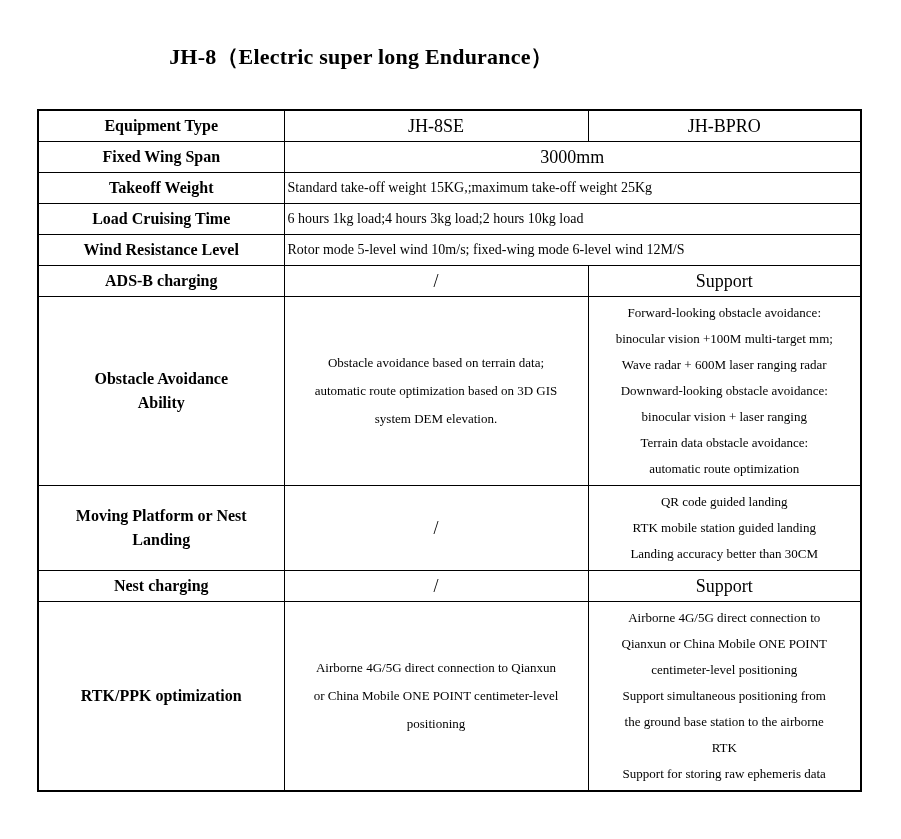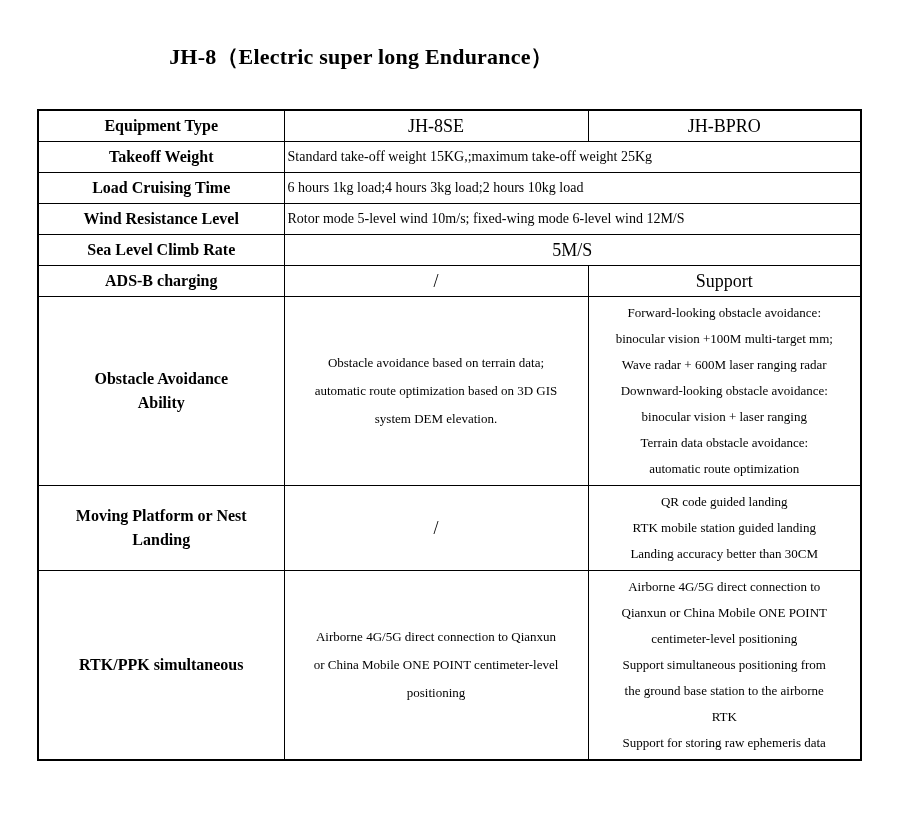--- a/index.html
+++ b/index.html
@@ -70,40 +70,40 @@
       <col style="width:273px">
   </colgroup>
 
   <tbody>
       <tr style="height:26px">
     <td class="lbl">Equipment Type</td>
     <td class="cen">JH-8SE</td>
     <td class="cen">JH-BPRO</td>
   </tr>
 
+  <tr style="height:27px">
+    <td class="lbl">Fixed Wing Span</td>
+    <td class="cen" colspan="2">3000mm</td>
+  </tr>
 
   <tr style="height:27px">
     <td class="lbl">Takeoff Weight</td>
     <td class="lft" colspan="2">Standard take-off weight 15KG,;maximum take-off weight 25Kg</td>
   </tr>
 
   <tr style="height:27px">
     <td class="lbl">Load Cruising Time</td>
     <td class="lft" colspan="2">6 hours 1kg load;4 hours 3kg load;2 hours 10kg load</td>
   </tr>
 
   <tr style="height:27px">
     <td class="lbl">Wind Resistance Level</td>
     <td class="lft" colspan="2">Rotor mode 5-level wind 10m/s; fixed-wing mode 6-level wind 12M/S</td>
   </tr>
 
-  <tr style="height:26px">
-    <td class="lbl">Sea Level Climb Rate</td>
-    <td class="cen" colspan="2">5M/S</td>
-  </tr>
 
   <tr style="height:27px">
     <td class="lbl">ADS-B charging</td>
     <td class="cen">/</td>
     <td class="cen">Support</td>
   </tr>
 
   <tr style="height:182px">
     <td class="lbl">Obstacle Avoidance
 Ability</td>
@@ -121,23 +121,28 @@
 
   <tr style="height:78px">
     <td class="lbl">Moving Platform or Nest
 Landing</td>
     <td class="cen">/</td>
     <td class="mul">QR code guided landing
 RTK mobile station guided landing
 Landing accuracy better than 30CM</td>
   </tr>
 
+  <tr style="height:27px">
+    <td class="lbl">Nest charging</td>
+    <td class="cen">/</td>
+    <td class="cen">Support</td>
+  </tr>
 
   <tr style="height:183px">
-    <td class="lbl">RTK/PPK simultaneous</td>
+    <td class="lbl">RTK/PPK optimization</td>
     <td class="mul mul28">Airborne 4G/5G direct connection to Qianxun
 or China Mobile ONE POINT centimeter-level
 positioning</td>
     <td class="mul">Airborne 4G/5G direct connection to
 Qianxun or China Mobile ONE POINT
 centimeter-level positioning
 Support simultaneous positioning from
 the ground base station to the airborne
 RTK
 Support for storing raw ephemeris data</td>

